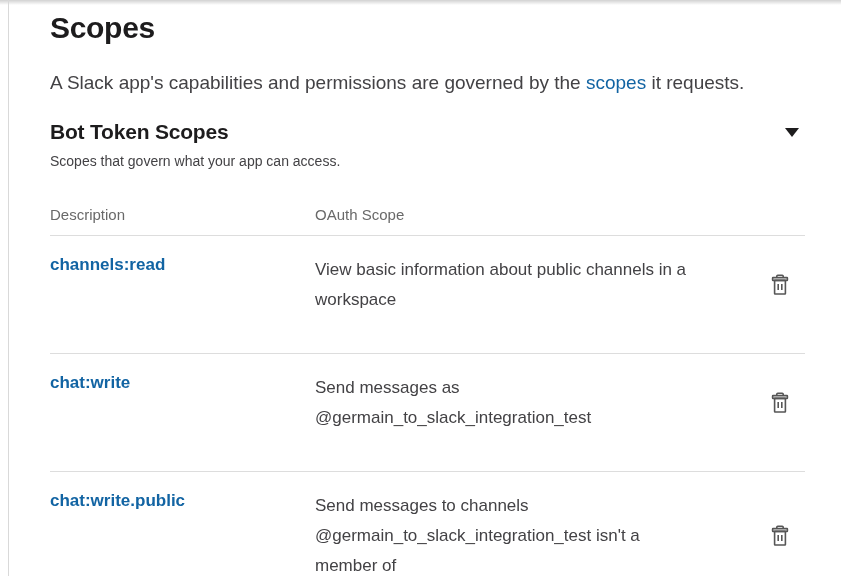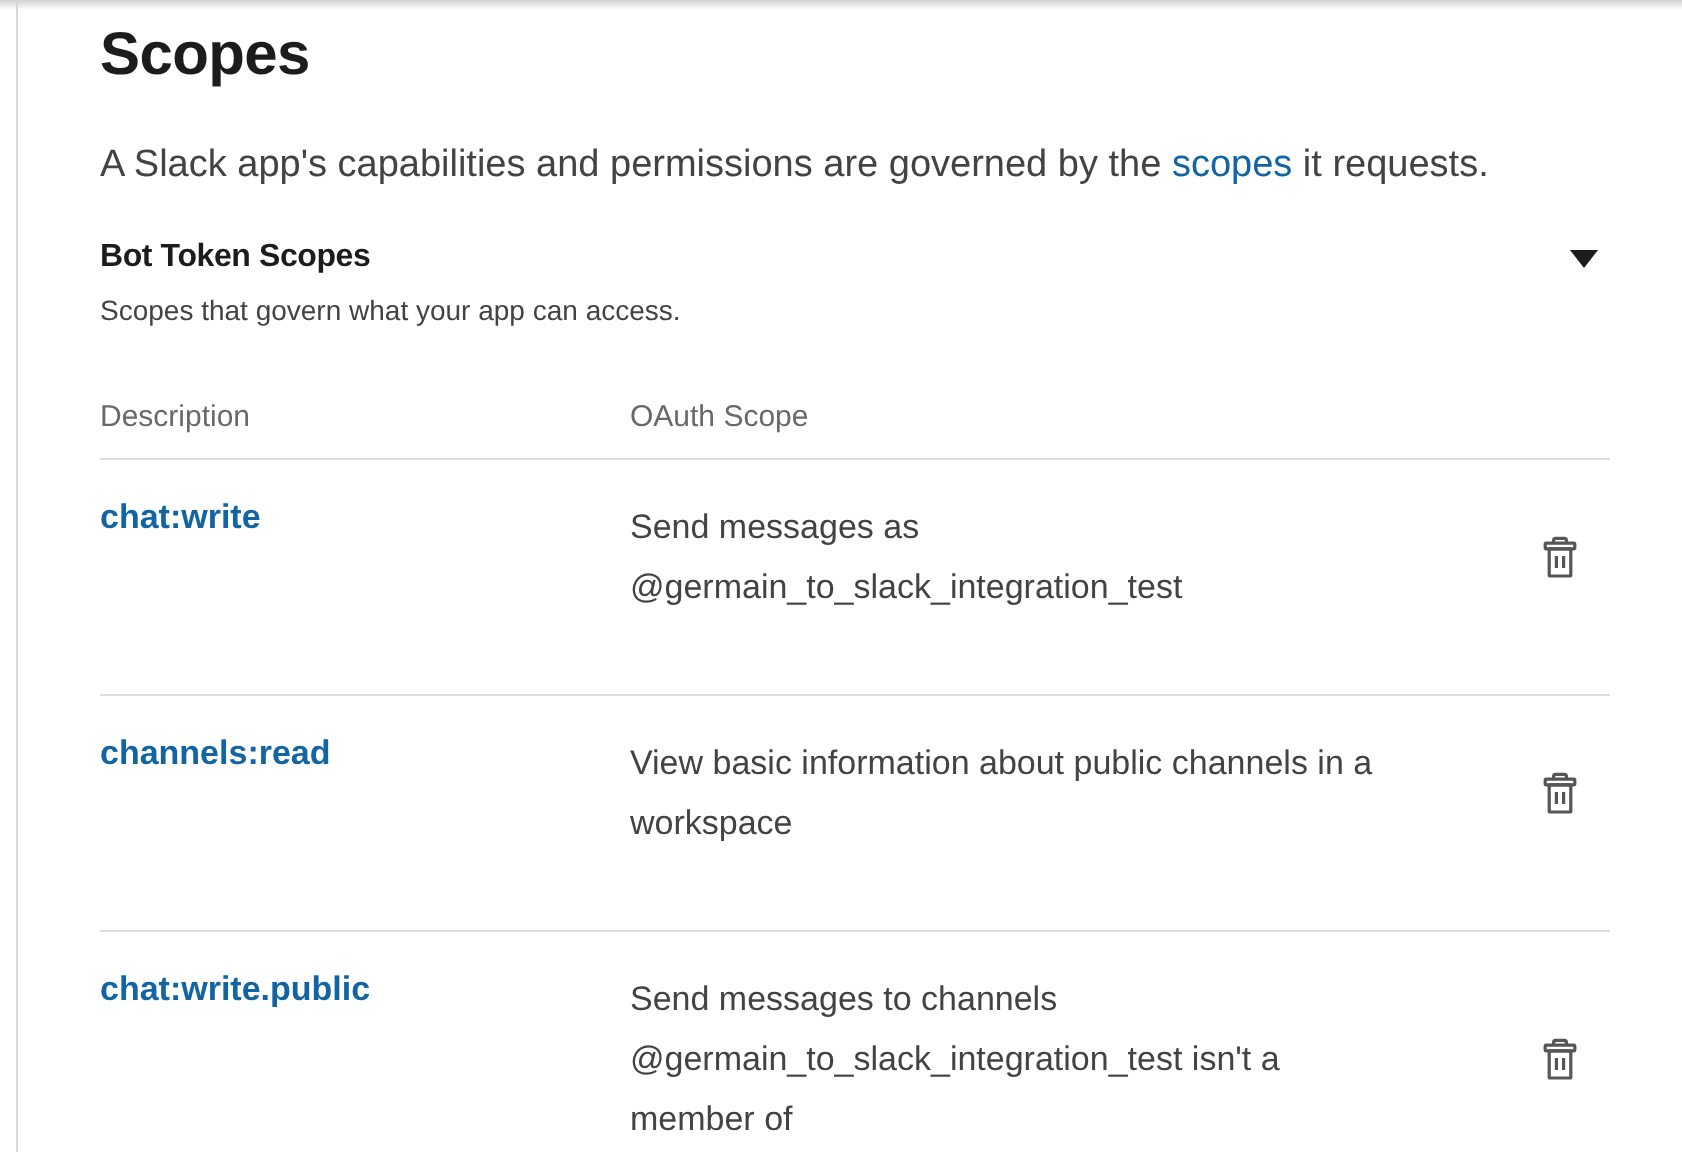--- a/index.html
+++ b/index.html
@@ -47,21 +47,21 @@
     text-decoration: none;
     cursor: pointer;
   }
   .section-header {
     margin-top: 26px;
     display: flex;
     align-items: center;
     justify-content: space-between;
   }
   h2.section-title {
-    font-size: 16px;
+    font-size: 21px;
     font-weight: 700;
     color: #1d1c1d;
     letter-spacing: -0.2px;
   }
   .caret {
     width: 0; height: 0;
     border-left: 7px solid transparent;
     border-right: 7px solid transparent;
     border-top: 9px solid #1d1c1d;
     margin-right: 6px;
@@ -132,20 +132,38 @@
   </div>
 
   <p class="section-subtitle">Scopes that govern what your app can access.</p>
 
   <div class="scope-table">
 
     <div class="thead">
       <div>Description</div>
       <div>OAuth Scope</div>
       <div></div>
+    </div>
+
+    <div class="trow">
+      <div class="scope-cell"><a class="link">channels:read</a></div>
+      <div class="desc-cell">View basic information about public channels in a workspace</div>
+      <div class="action-cell">
+        <button class="trash-btn" aria-label="delete">
+          <span>
+            <svg width="20" height="24" viewBox="0 0 20 24" fill="none" stroke="#565656" stroke-width="1.6">
+              <path d="M6.8 4.6 V3.2 q0-1 1-1 h4.4 q1 0 1 1 V4.6"></path>
+              <rect x="2.6" y="4.6" width="14.8" height="2.8" rx="0.5"></rect>
+              <rect x="4.6" y="7.4" width="10.8" height="13.6" rx="0.5"></rect>
+              <line x1="8.2" y1="11" x2="8.2" y2="17"></line>
+              <line x1="11.8" y1="11" x2="11.8" y2="17"></line>
+            </svg>
+          </span>
+        </button>
+      </div>
     </div>
 
     <div class="trow">
       <div class="scope-cell"><a class="link">chat:write</a></div>
       <div class="desc-cell">Send messages as @germain_to_slack_integration_test</div>
       <div class="action-cell">
         <button class="trash-btn" aria-label="delete">
           <span>
             <svg width="20" height="24" viewBox="0 0 20 24" fill="none" stroke="#565656" stroke-width="1.6">
               <path d="M6.8 4.6 V3.2 q0-1 1-1 h4.4 q1 0 1 1 V4.6"></path>
@@ -153,38 +171,20 @@
               <rect x="4.6" y="7.4" width="10.8" height="13.6" rx="0.5"></rect>
               <line x1="8.2" y1="11" x2="8.2" y2="17"></line>
               <line x1="11.8" y1="11" x2="11.8" y2="17"></line>
             </svg>
           </span>
         </button>
       </div>
     </div>
 
     <div class="trow">
-      <div class="scope-cell"><a class="link">channels:read</a></div>
-      <div class="desc-cell">View basic information about public channels in a workspace</div>
-      <div class="action-cell">
-        <button class="trash-btn" aria-label="delete">
-          <span>
-            <svg width="20" height="24" viewBox="0 0 20 24" fill="none" stroke="#565656" stroke-width="1.6">
-              <path d="M6.8 4.6 V3.2 q0-1 1-1 h4.4 q1 0 1 1 V4.6"></path>
-              <rect x="2.6" y="4.6" width="14.8" height="2.8" rx="0.5"></rect>
-              <rect x="4.6" y="7.4" width="10.8" height="13.6" rx="0.5"></rect>
-              <line x1="8.2" y1="11" x2="8.2" y2="17"></line>
-              <line x1="11.8" y1="11" x2="11.8" y2="17"></line>
-            </svg>
-          </span>
-        </button>
-      </div>
-    </div>
-
-    <div class="trow">
       <div class="scope-cell"><a class="link">chat:write.public</a></div>
       <div class="desc-cell">Send messages to channels @germain_to_slack_integration_test isn't a member of</div>
       <div class="action-cell">
         <button class="trash-btn" aria-label="delete">
           <span>
             <svg width="20" height="24" viewBox="0 0 20 24" fill="none" stroke="#565656" stroke-width="1.6">
               <path d="M6.8 4.6 V3.2 q0-1 1-1 h4.4 q1 0 1 1 V4.6"></path>
               <rect x="2.6" y="4.6" width="14.8" height="2.8" rx="0.5"></rect>
               <rect x="4.6" y="7.4" width="10.8" height="13.6" rx="0.5"></rect>
               <line x1="8.2" y1="11" x2="8.2" y2="17"></line>

